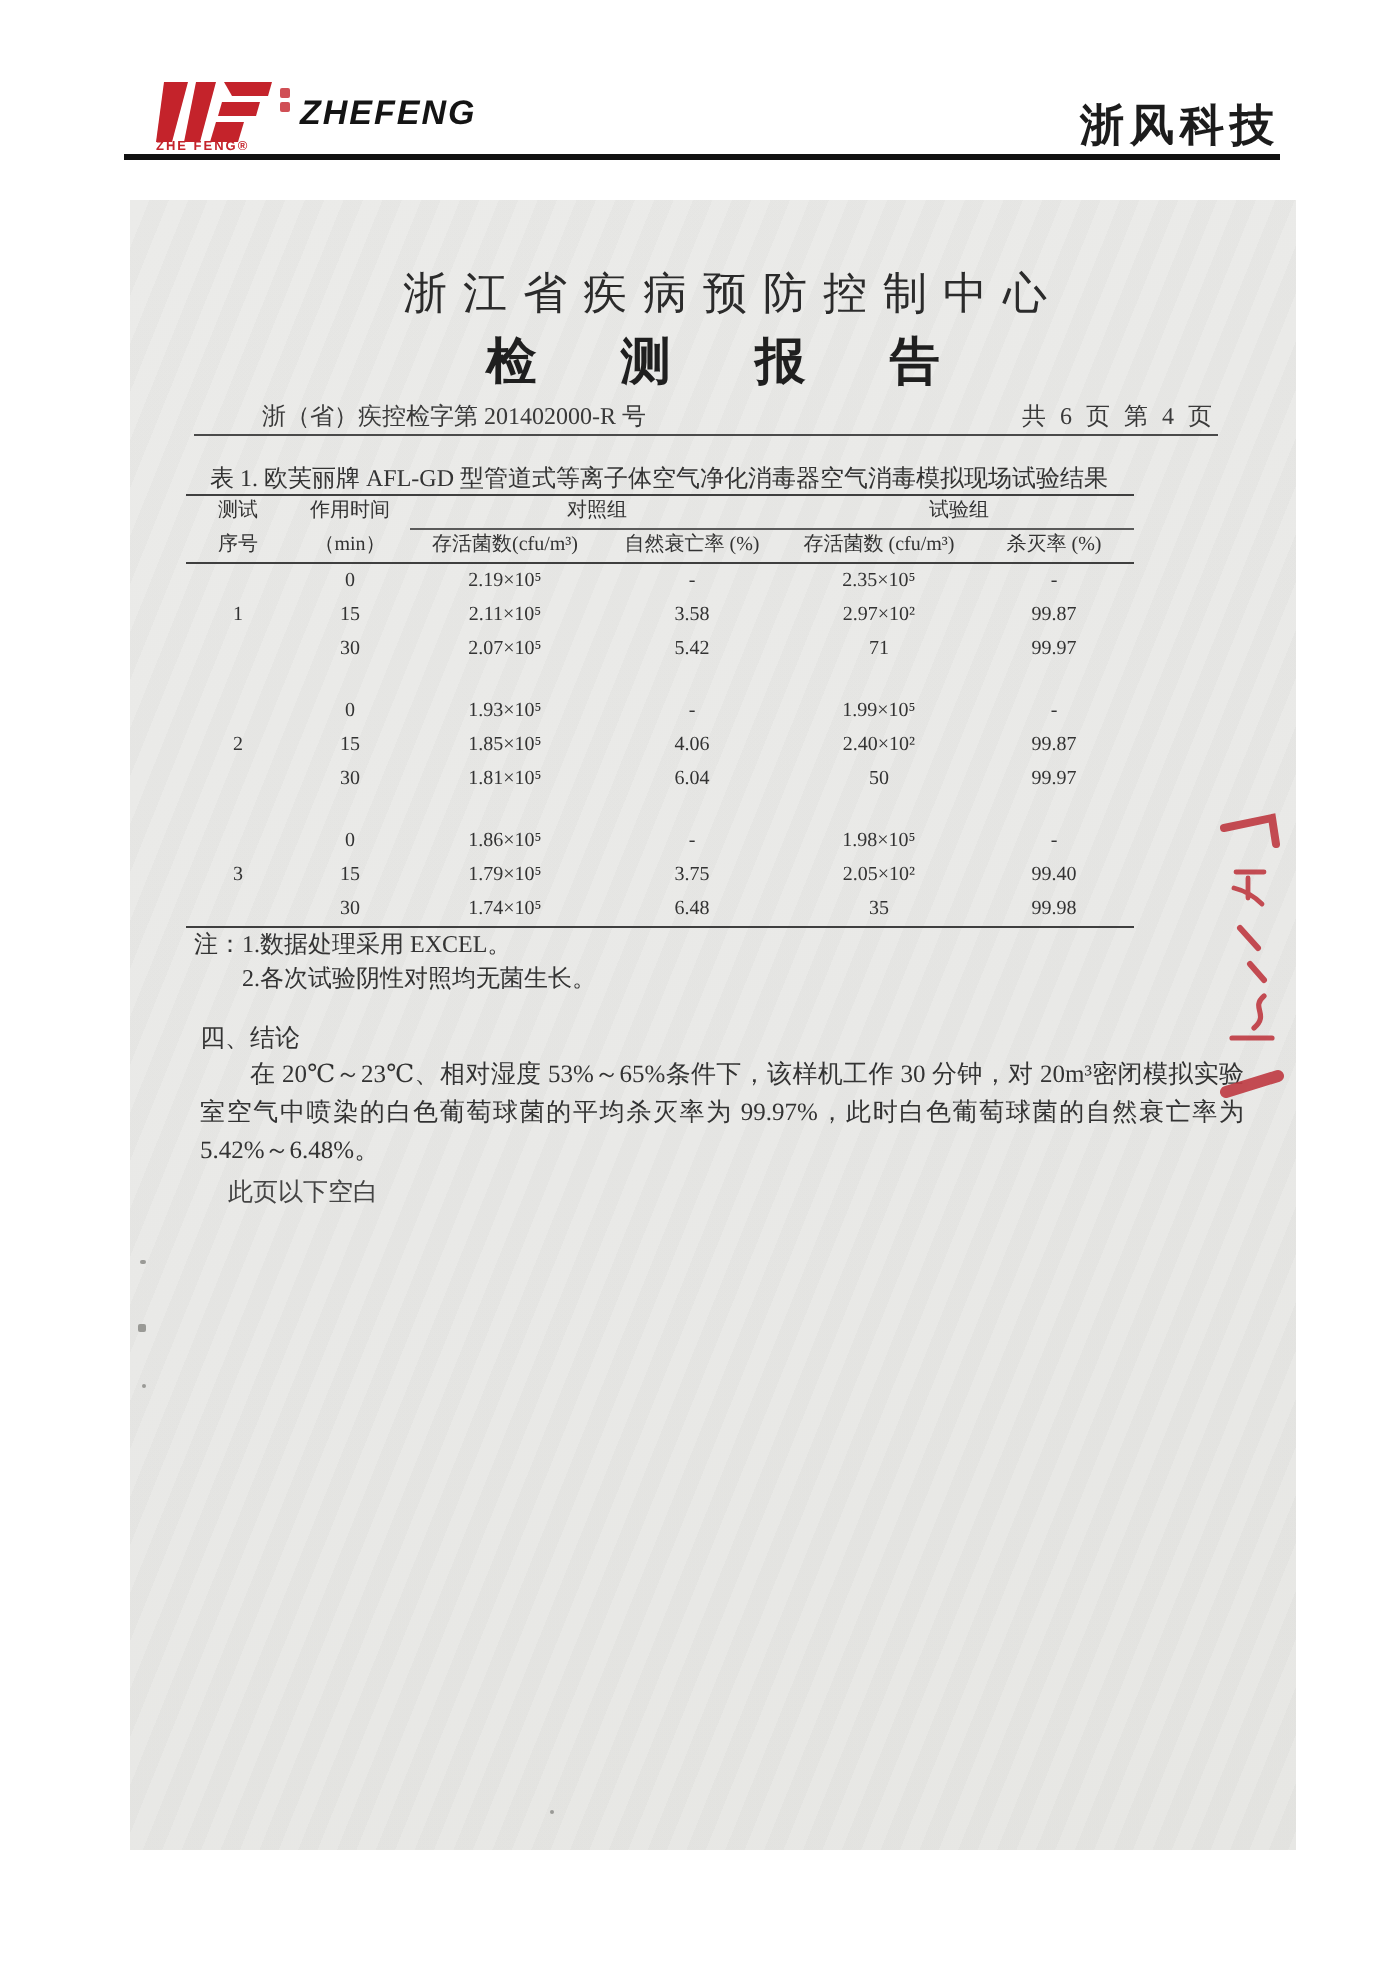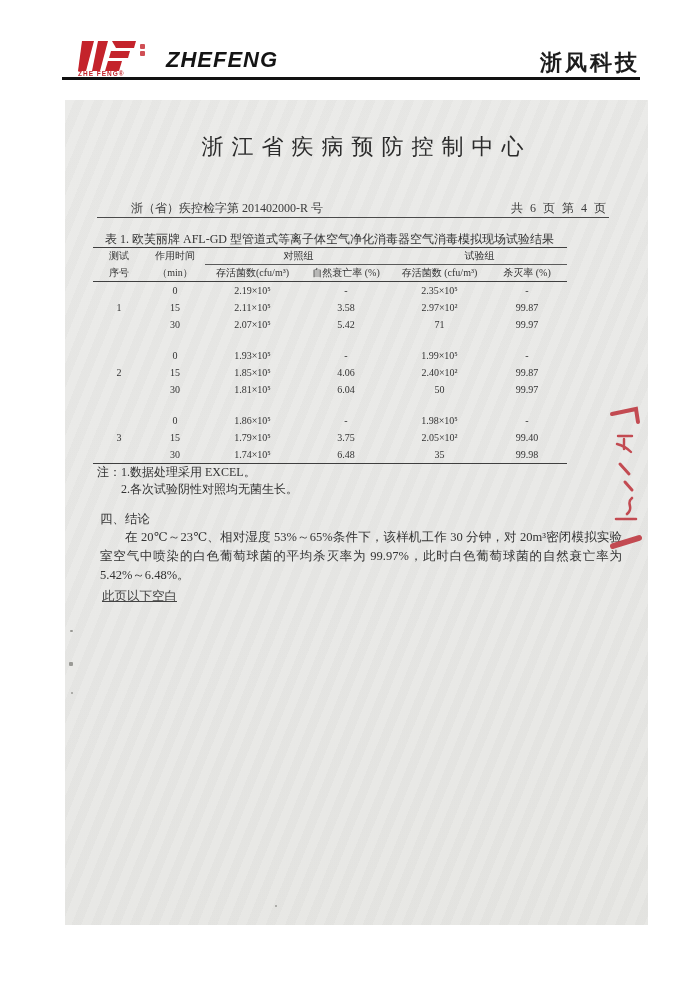--- a/index.html
+++ b/index.html
@@ -6,22 +6,22 @@
   html,body { width:700px; height:990px; background:#ffffff; overflow:hidden;
     font-family:"Liberation Serif","DejaVu Serif",serif; color:#383838; }
 
   
   .letterhead { position:absolute; left:0; top:0; width:700px; height:100px; background:#fff; }
   .emblem { position:absolute; left:78px; top:41px; width:60px; height:30px; }
   .emblem-sub { position:absolute; left:78px; top:70px; font-family:"Liberation Sans","DejaVu Sans",sans-serif;
     font-size:6.5px; font-weight:bold; color:#c4232b; letter-spacing:1px; }
   .side-marks { position:absolute; left:140px; top:44px; width:6px; height:14px; }
   .side-marks i { display:block; width:5px; height:5px; background:#c4232b; opacity:.8; margin-bottom:2px; border-radius:1px; }
-  .wordmark { position:absolute; left:166px; top:47px; font-family:"Liberation Sans","DejaVu Sans",sans-serif;
-    font-style:italic; font-weight:bold; font-size:22px; letter-spacing:1px; color:#141414; }
+  .wordmark { position:absolute; left:150px; top:47px; font-family:"Liberation Sans","DejaVu Sans",sans-serif;
+    font-style:italic; font-weight:bold; font-size:17px; letter-spacing:1px; color:#141414; }
   .company { position:absolute; right:60px; top:48px; font-size:22px; font-weight:bold;
     color:#1c1c1c; letter-spacing:3px; }
   .head-rule { position:absolute; left:62px; top:77px; width:578px; height:3px; background:#111; }
 
   
   .scan { position:absolute; left:65px; top:100px; width:583px; height:825px;
     background:
       repeating-linear-gradient(112deg, rgba(255,255,255,.05) 0 9px, rgba(90,90,85,.022) 9px 18px),
       linear-gradient(160deg, #eaeae8 0%, #e8e8e6 55%, #e6e6e3 100%);
   }
@@ -43,21 +43,21 @@
   th.grp { border-bottom:1px solid #5a5a5a; }
   tr.datarow td { height:17px; line-height:17px; }
   tr.spacer td { height:14px; border:none; }
 
   .notes { position:absolute; left:32px; top:364px; font-size:12px; color:#333; display:flex; }
   .notes .items div { line-height:17px; }
 
   .sec-title { position:absolute; left:35px; top:411px; font-size:12.5px; color:#333; }
   .concl { position:absolute; left:35px; top:428px; width:522px; font-size:12.5px;
     line-height:19px; text-align:justify; text-indent:2em; color:#333; }
-  .blank-note { position:absolute; left:37px; top:488px; font-size:12.5px; color:#444;text-decoration:underline; }
+  .blank-note { position:absolute; left:49px; top:488px; font-size:12.5px; color:#444; }
 
   .seal { position:absolute; left:543px; top:306px; width:38px; height:150px; opacity:.9; }
   .speck { position:absolute; background:#9a9a96; border-radius:1px; }
 </style>
 </head>
 <body>
 
 <div class="letterhead">
   <div class="emblem">
     <svg width="60" height="30" viewBox="0 0 60 30">
@@ -74,20 +74,21 @@
     </div>
   <div class="emblem-sub">ZHE FENG®</div>
   <div class="wordmark">ZHEFENG</div>
   <div class="company">浙风科技</div>
   <div class="head-rule"></div>
 </div>
 
 <div class="scan">
 
   <div class="org-title">浙江省疾病预防控制中心</div>
+  <div class="doc-title">检 测 报 告</div>
   <div class="docnum">浙（省）疾控检字第 201402000-R 号</div>
   <div class="pageinfo">共 6 页 第 4 页</div>
   <div class="doc-underline"></div>
 
   <div class="tbl-caption">表 1.  欧芙丽牌 AFL-GD 型管道式等离子体空气净化消毒器空气消毒模拟现场试验结果</div>
 
   <div class="tbl-wrap">
     <table class="report">
       <colgroup>
         <col style="width:52px">

